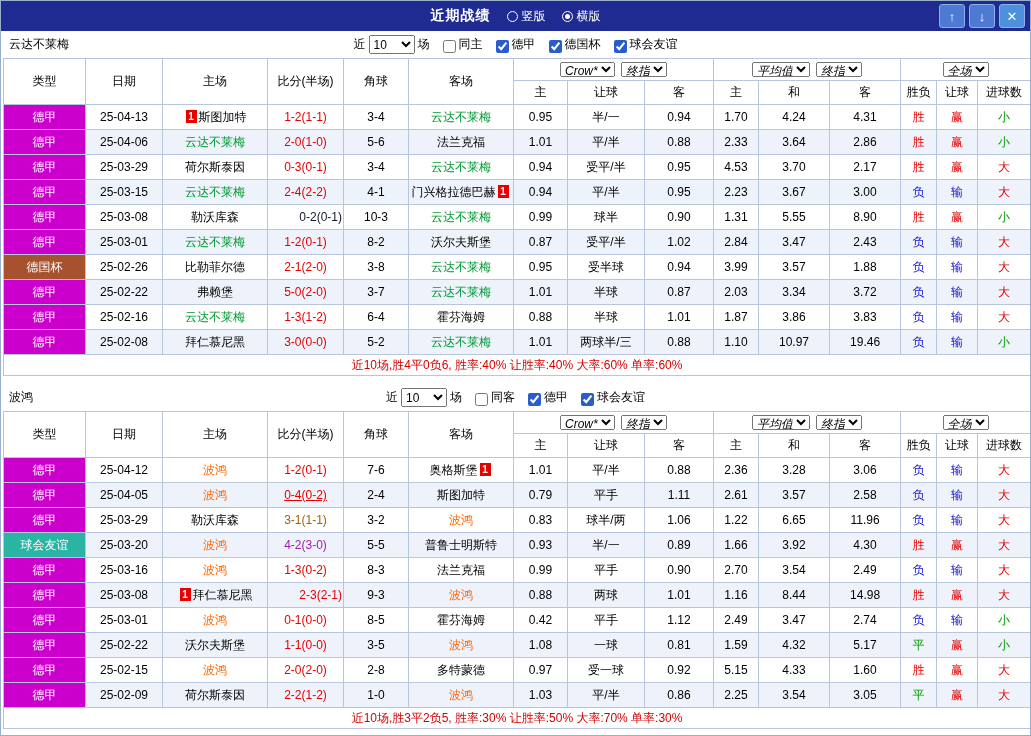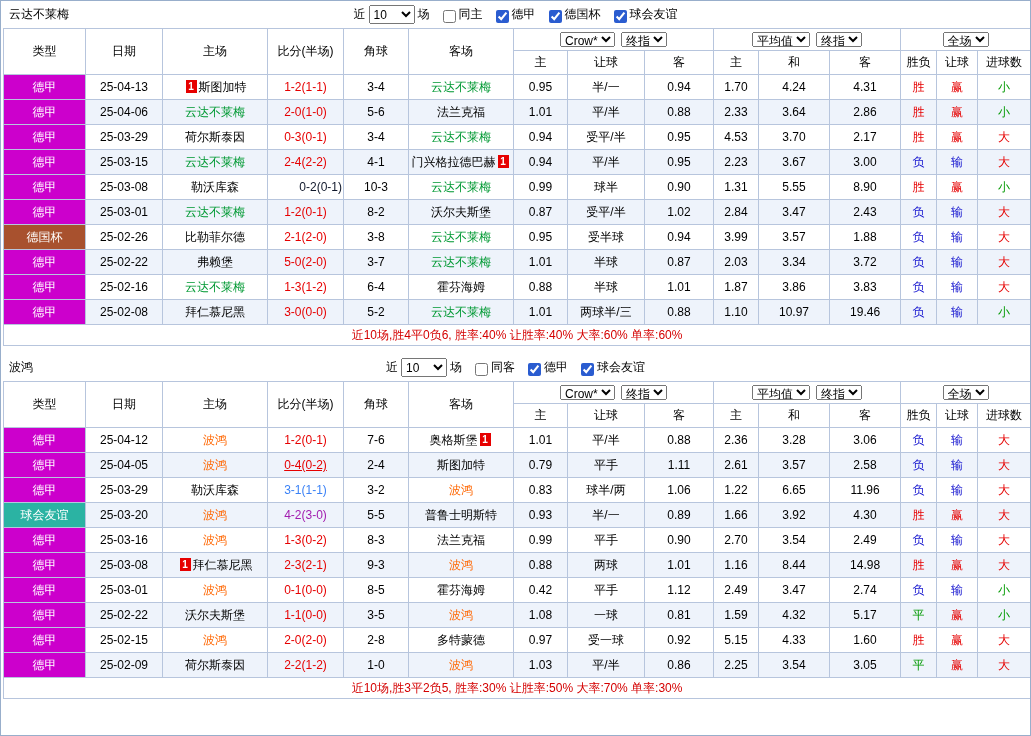--- a/index.html
+++ b/index.html
@@ -20,31 +20,49 @@
   .section-title{position:absolute;left:8px;color:#000;}
   .filters{margin:0 auto;display:flex;align-items:center;gap:3px;}
   .filters select{font-size:12px;height:19px;}
   .num-select{width:46px;}
   .cbx{display:inline-flex;align-items:flex-end;margin-left:10px;cursor:pointer;}
   .cbx input{margin-right:3px;accent-color:#2a5cd0;width:13px;height:13px;}
   table.stats{border-collapse:collapse;table-layout:fixed;margin:0 2px;width:1027px;background:#fff;}
   .stats th,.stats td{border:1px solid var(--border,#b7c5dd);text-align:center;font-weight:400;overflow:hidden;white-space:nowrap;padding:0 1px;color:#000;}
   .stats thead tr.sel-row{height:22px;}
   .stats thead tr.lbl-row{height:24px;}
-  .sel-cell select{margin:0 3px;font-size:12px;height:15px;}
+  .sel-cell select{margin:0 3px;font-size:12px;height:15px;font-style:italic;}
   .stats tbody tr{height:25px;}
   .stats tbody tr.alt{background:var(--stripe,#eef3fb);}
   .stats td.type{color:#fff;}
   .redcard{display:inline-block;background:#e60000;color:#fff;width:11px;height:13px;line-height:13px;font-size:10px;font-weight:bold;margin:0 2px;vertical-align:1px;text-align:center;}
   .stats tfoot td.summary{height:21px;color:var(--summary,#d40000);}
 </style>
 </head>
 <body>
 
 <div class="window">
+  <div class="titlebar">
+    <span class="title">近期战绩</span>
+    <span class="radios" id="radios">
+        <label class="vopt">
+          <span class="rdo"></span>
+          <span>竖版</span>
+        </label>
+        <label class="vopt">
+          <span class="rdo sel"></span>
+          <span>横版</span>
+        </label>
+      </span>
+    <span class="tb-buttons">
+      <button class="tb-btn"><span>↑</span></button>
+      <button class="tb-btn"><span>↓</span></button>
+      <button class="tb-btn close"><span>✕</span></button>
+    </span>
+  </div>
   <div id="sections-root">
       <div class="section">
         <div class="section-head">
           <span class="section-title">云达不莱梅</span>
           <span class="filters">
             <span>近</span>
             <select class="num-select"><option>10</option></select>
             <span>场</span>
             <label class="cbx">
               <input type="checkbox" style="">
@@ -380,21 +398,21 @@
               <td>3.57</td>
               <td>2.58</td>
               <td style="color: rgb(19, 19, 207);">负</td>
               <td style="color: rgb(19, 19, 207);">输</td>
               <td style="color: rgb(230, 0, 0);">大</td>
             </tr>
             <tr class="">
               <td class="type" style="background: rgb(204, 0, 204);">德甲</td>
               <td>25-03-29</td>
               <td><span>勒沃库森</span></td>
-              <td style="color: #3b82f6;">3-1(1-1)</td>
+              <td style="color: #a16207;">3-1(1-1)</td>
               <td>3-2</td>
               <td><span style="color: rgb(255, 102, 0);">波鸿</span></td>
               <td>0.83</td>
               <td>球半/两</td>
               <td>1.06</td>
               <td>1.22</td>
               <td>6.65</td>
               <td>11.96</td>
               <td style="color: rgb(19, 19, 207);">负</td>
               <td style="color: rgb(19, 19, 207);">输</td>
@@ -431,21 +449,21 @@
               <td>3.54</td>
               <td>2.49</td>
               <td style="color: rgb(19, 19, 207);">负</td>
               <td style="color: rgb(19, 19, 207);">输</td>
               <td style="color: rgb(230, 0, 0);">大</td>
             </tr>
             <tr class="alt">
               <td class="type" style="background: rgb(204, 0, 204);">德甲</td>
               <td>25-03-08</td>
               <td><span class="redcard">1</span><span>拜仁慕尼黑</span></td>
-              <td style="color: rgb(230, 0, 0);">2-3(2-1)</td>
+              <td style="color: rgb(230, 0, 0); text-align: right;">2-3(2-1)</td>
               <td>9-3</td>
               <td><span style="color: rgb(255, 102, 0);">波鸿</span></td>
               <td>0.88</td>
               <td>两球</td>
               <td>1.01</td>
               <td>1.16</td>
               <td>8.44</td>
               <td>14.98</td>
               <td style="color: rgb(230, 0, 0);">胜</td>
               <td style="color: rgb(230, 0, 0);">赢</td>

